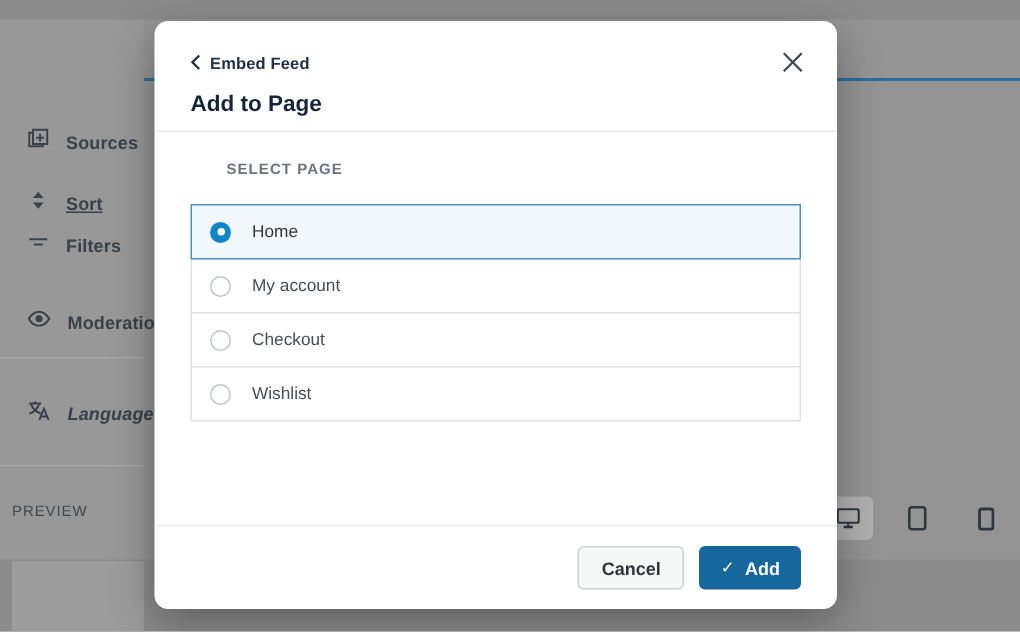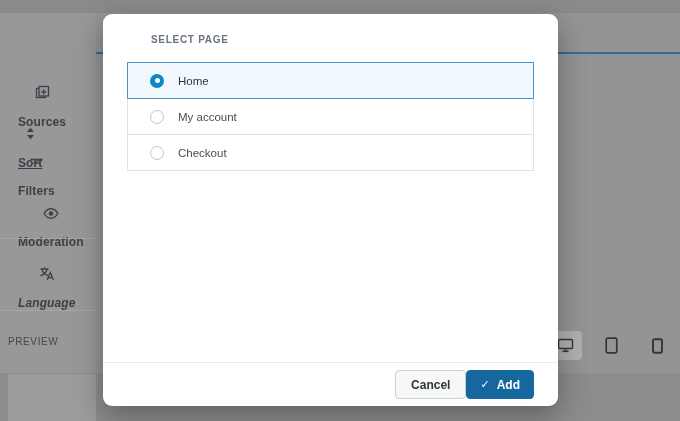--- a/index.html
+++ b/index.html
@@ -7,21 +7,21 @@
   body { font-family:"Liberation Sans", sans-serif; }
   #screen { position:relative; width:680px; height:421px; overflow:hidden; background:#949494; }
 
   
   .topbar { position:absolute; left:0; top:0; width:680px; height:13px; background:#8a8a8a; }
   .sidebar { position:absolute; left:0; top:13px; width:96px; height:408px; background:#989898; }
   .tab-underline { position:absolute; left:96px; top:52px; width:584px; height:2px; background:#2d6e9c; }
   .bottom-strip { position:absolute; left:0; top:373px; width:680px; height:48px; background:#8c8c8c; }
   .preview-panel { position:absolute; left:8px; top:374px; width:88px; height:47px; background:#9c9c9c; }
 
-  .side-item { position:absolute; left:18px; display:flex; align-items:center; gap:11px; color:#3a4148;flex-direction:column; }
+  .side-item { position:absolute; left:18px; display:flex; align-items:center; gap:11px; color:#3a4148; }
   .side-item .lbl { font-size:12px; font-weight:700; letter-spacing:.1px; }
   .side-item svg { flex:0 0 auto; }
   .side-divider { position:absolute; left:0; width:96px; height:1px; background:#a5a5a5; }
   .preview-label { position:absolute; left:8px; top:336px; font-size:10px; font-weight:400; letter-spacing:.6px; color:#41474e; }
 
   .device-toolbar { position:absolute; right:6px; top:331px; display:flex; align-items:center; gap:13px; }
   .device-btn { width:33px; height:29px; display:flex; align-items:center; justify-content:center; border-radius:4px; }
   .device-btn.active { background:#b0b0b0; }
   .device-btn svg { display:block; }
 
@@ -31,33 +31,33 @@
   .modal-header { position:relative; height:74px; border-bottom:1px solid #e9eaeb; padding:20px 24px 0 24px; }
   .back-link { display:inline-flex; align-items:center; gap:6px; color:#213147; cursor:pointer; }
   .back-link .back-text { font-size:11px; font-weight:700; letter-spacing:.1px; }
   .modal-title { margin-top:9px; font-size:15px; font-weight:700; color:#16233c; }
   .close-btn { position:absolute; top:19px; right:20px; width:20px; height:20px;
     display:flex; align-items:center; justify-content:center; cursor:pointer; background:none; border:none; }
 
   .modal-body { padding:20px 24px 0 24px; }
   .section-label { font-size:10px; font-weight:700; letter-spacing:.7px; color:#6a7380;margin-left:24px; }
   .page-list { margin-top:17px; }
-  .page-row { position:relative; display:flex; align-items:center; height:37px; padding-left:22px;
+  .page-row { position:relative; display:flex; align-items:center; height:37px; padding-left:12px;
     background:#ffffff; border:1px solid #e0e2e4; margin-top:-1px; cursor:pointer; }
   .page-row:first-child { margin-top:0; }
   .page-row.selected { background:#f2f9fe; border-color:#4a92c8; z-index:2; }
   .radio { width:14px; height:14px; border-radius:50%; border:1.5px solid #c2c6ca; background:#fff; position:relative; flex:0 0 auto; }
   .page-row.selected .radio { border:none; background:#0e86c8; }
   .page-row.selected .radio::after { content:""; position:absolute; left:4.5px; top:4.5px; width:5px; height:5px;
     border-radius:50%; background:#ffffff; }
   .page-label { margin-left:14px; font-size:11.5px; color:#474e56; }
   .page-row.selected .page-label { color:#2f363d; }
 
-  .modal-footer { position:absolute; left:0; bottom:0; width:100%; height:44px; border-top:1px solid #e9eaeb;
-    display:flex; align-items:center; justify-content:flex-end; padding:0 24px; }
+  .modal-footer { position:absolute; left:0; bottom:0; width:100%; height:56px; border-top:1px solid #e9eaeb;
+    display:flex; align-items:center; justify-content:flex-end; gap:10px; padding:0 24px; }
   .btn { height:29px; border-radius:4px; font-family:"Liberation Sans", sans-serif; font-size:12px;
     display:inline-flex; align-items:center; justify-content:center; cursor:pointer; }
   .btn-cancel { padding:0 15px; background:#f6f7f7; border:1px solid #cdd0d2; color:#2f353b; font-weight:600; }
   .btn-add { padding:0 13px; background:#16679e; border:1px solid #16679e; color:#ffffff; font-weight:700; gap:7px; }
   .btn-add .check { font-size:11px; font-weight:400; }
 </style>
 </head>
 <body>
 
 <div id="screen">
@@ -144,36 +144,58 @@
       <span>
         <svg width="11" height="16" viewBox="0 0 11 16">
             <rect x="1" y="1.3" width="9" height="13.4" rx="1.4" fill="none" stroke="#2f363d" stroke-width="1.9"></rect>
           </svg>
       </span>
     </div>
   </div>
 
   <div class="overlay-modal">
 
+    <div class="modal-header">
+      <div class="back-link">
+        <span>
+          <svg width="7" height="11" viewBox="0 0 7 11">
+              <path d="M5.8 1 L1.3 5.5 L5.8 10" fill="none" stroke="#213147" stroke-width="1.6"></path>
+            </svg>
+        </span>
+        <span class="back-text">Embed Feed</span>
+      </div>
+      <div class="modal-title">Add to Page</div>
+      <button class="close-btn">
+        <span>
+          <svg width="15" height="15" viewBox="0 0 15 15">
+              <path d="M1.5 1.5 L13.5 13.5 M13.5 1.5 L1.5 13.5" stroke="#41484f" stroke-width="1.5"></path>
+            </svg>
+        </span>
+      </button>
+    </div>
 
     <div class="modal-body">
       <div class="section-label">SELECT PAGE</div>
 
       <div class="page-list">
         <div class="page-row selected">
           <span class="radio"></span>
           <span class="page-label">Home</span>
         </div>
         <div class="page-row">
           <span class="radio"></span>
           <span class="page-label">My account</span>
         </div>
         <div class="page-row">
           <span class="radio"></span>
           <span class="page-label">Checkout</span>
+        </div>
+        <div class="page-row">
+          <span class="radio"></span>
+          <span class="page-label">Wishlist</span>
         </div>
       </div>
     </div>
 
     <div class="modal-footer">
       <button class="btn btn-cancel">Cancel</button>
       <button class="btn btn-add">
         <span class="check">✓</span>
         <span>Add</span>
       </button>

